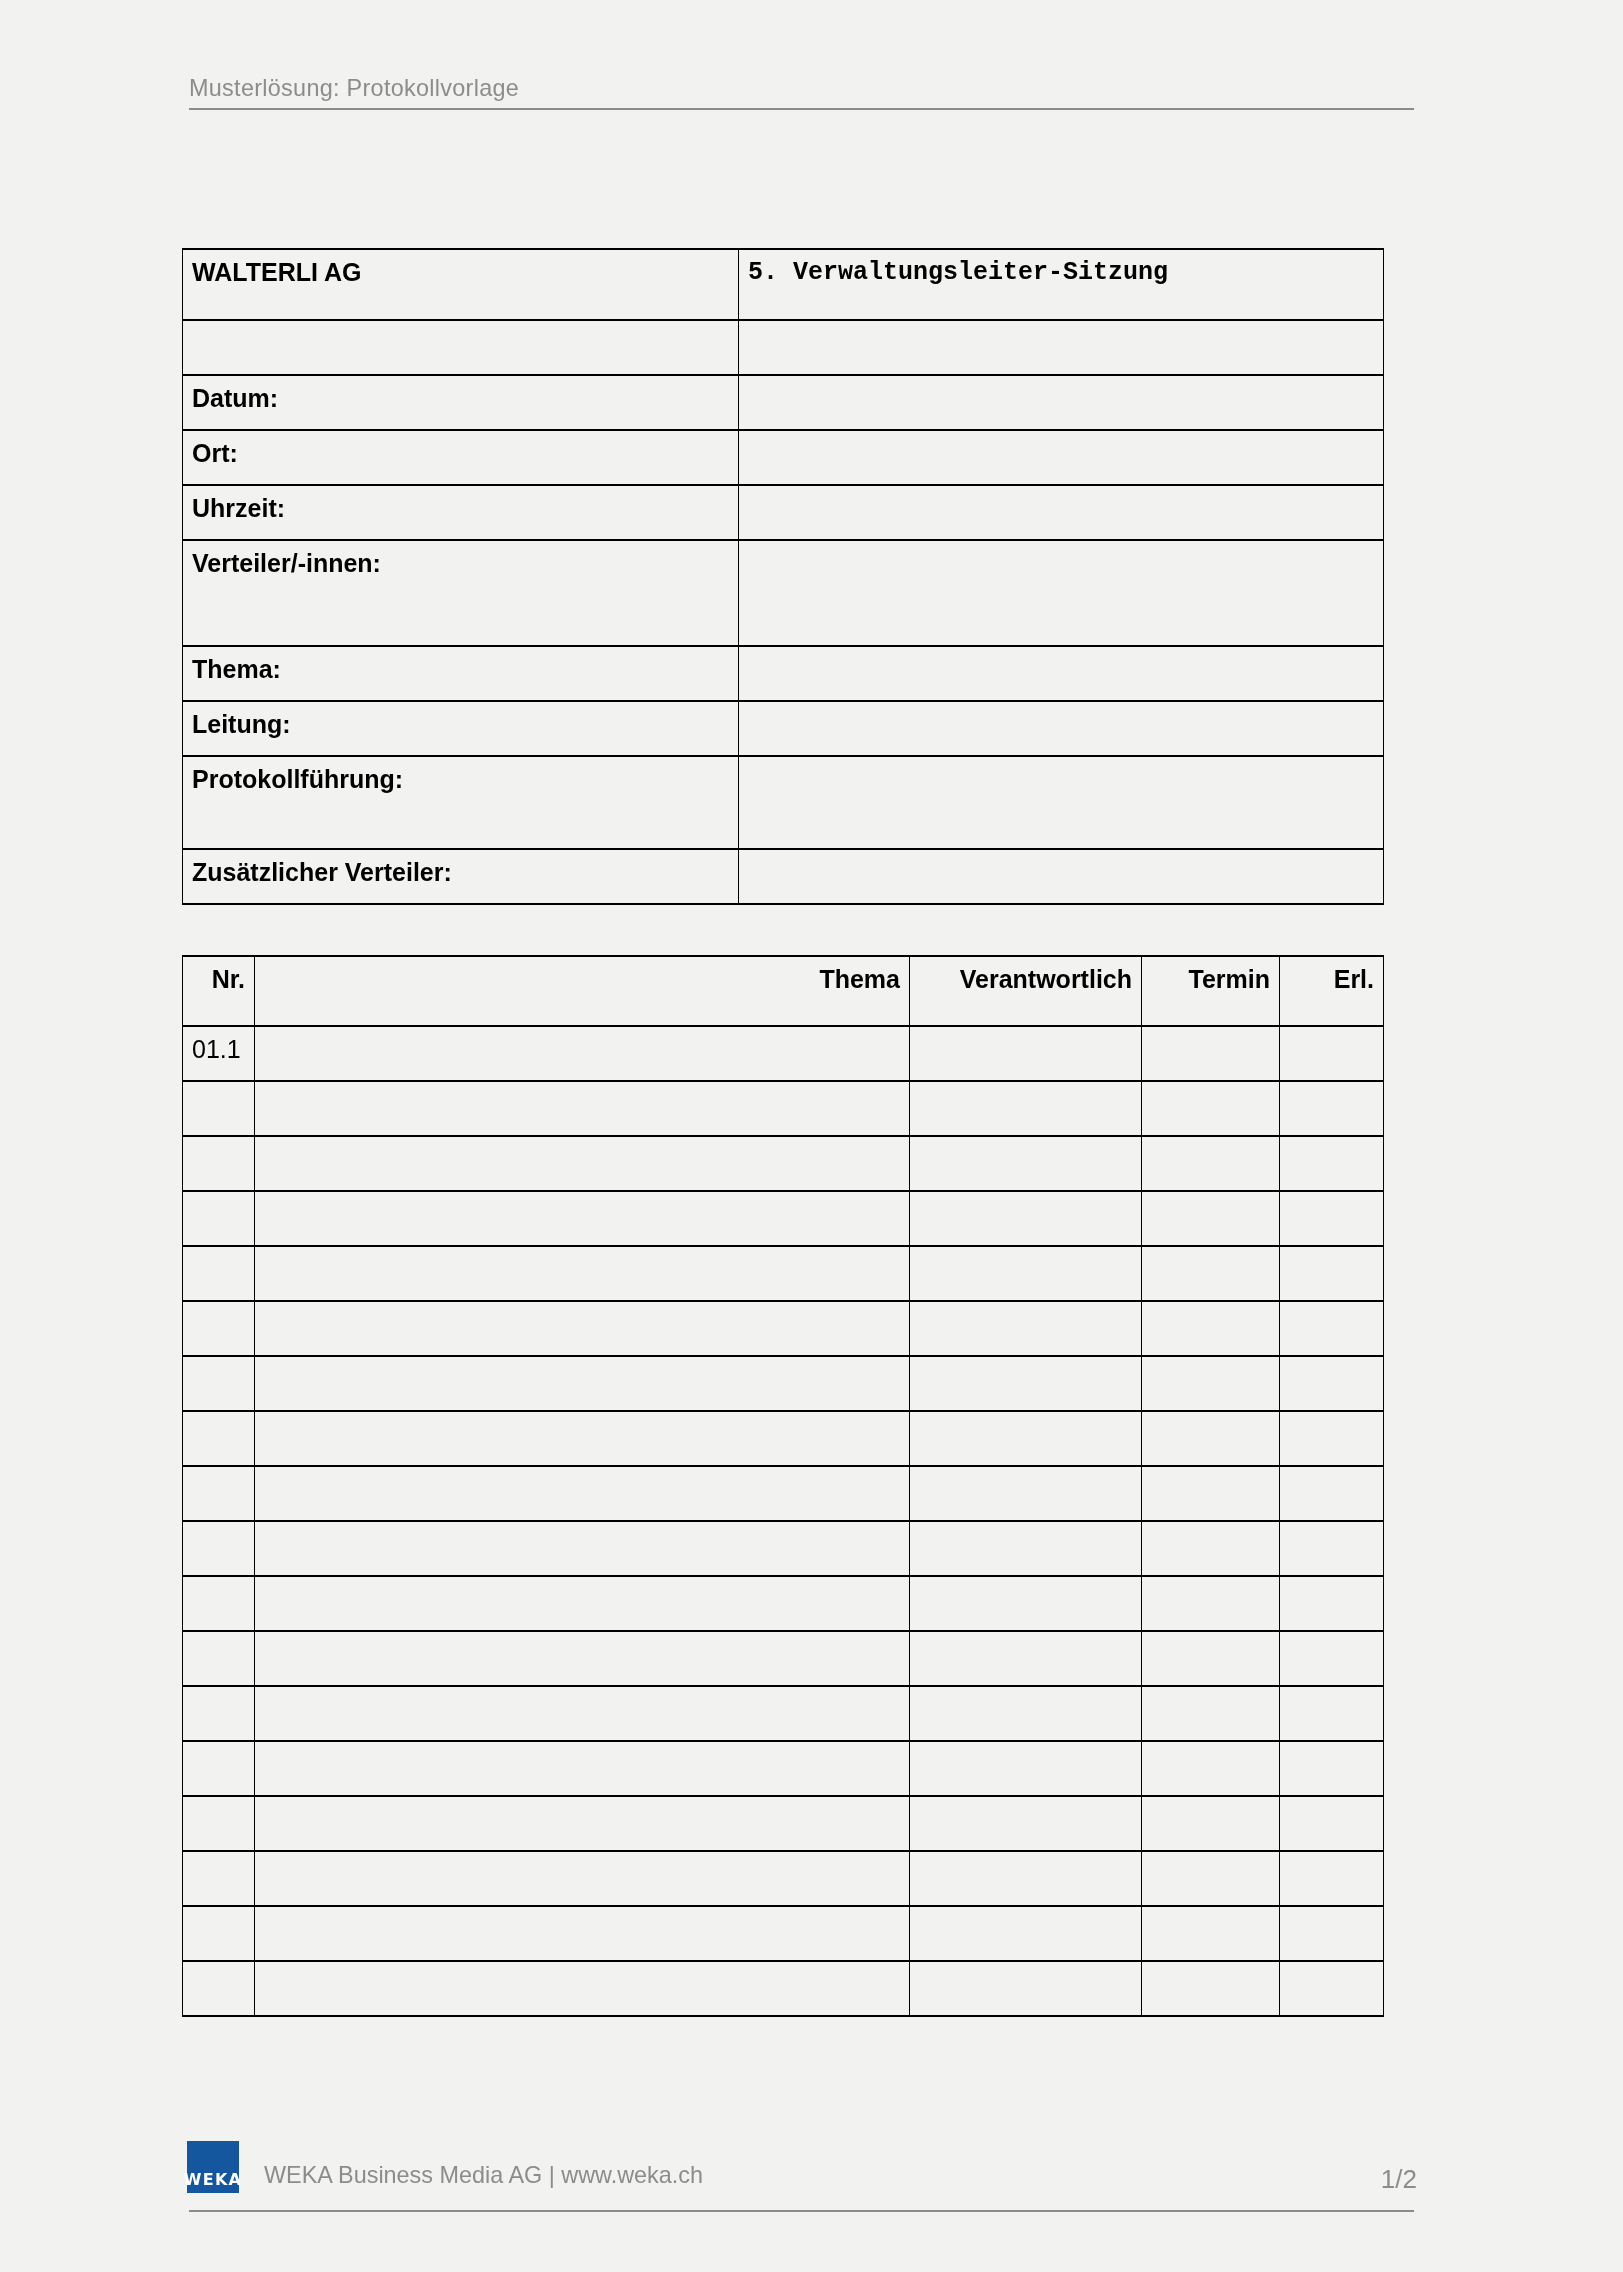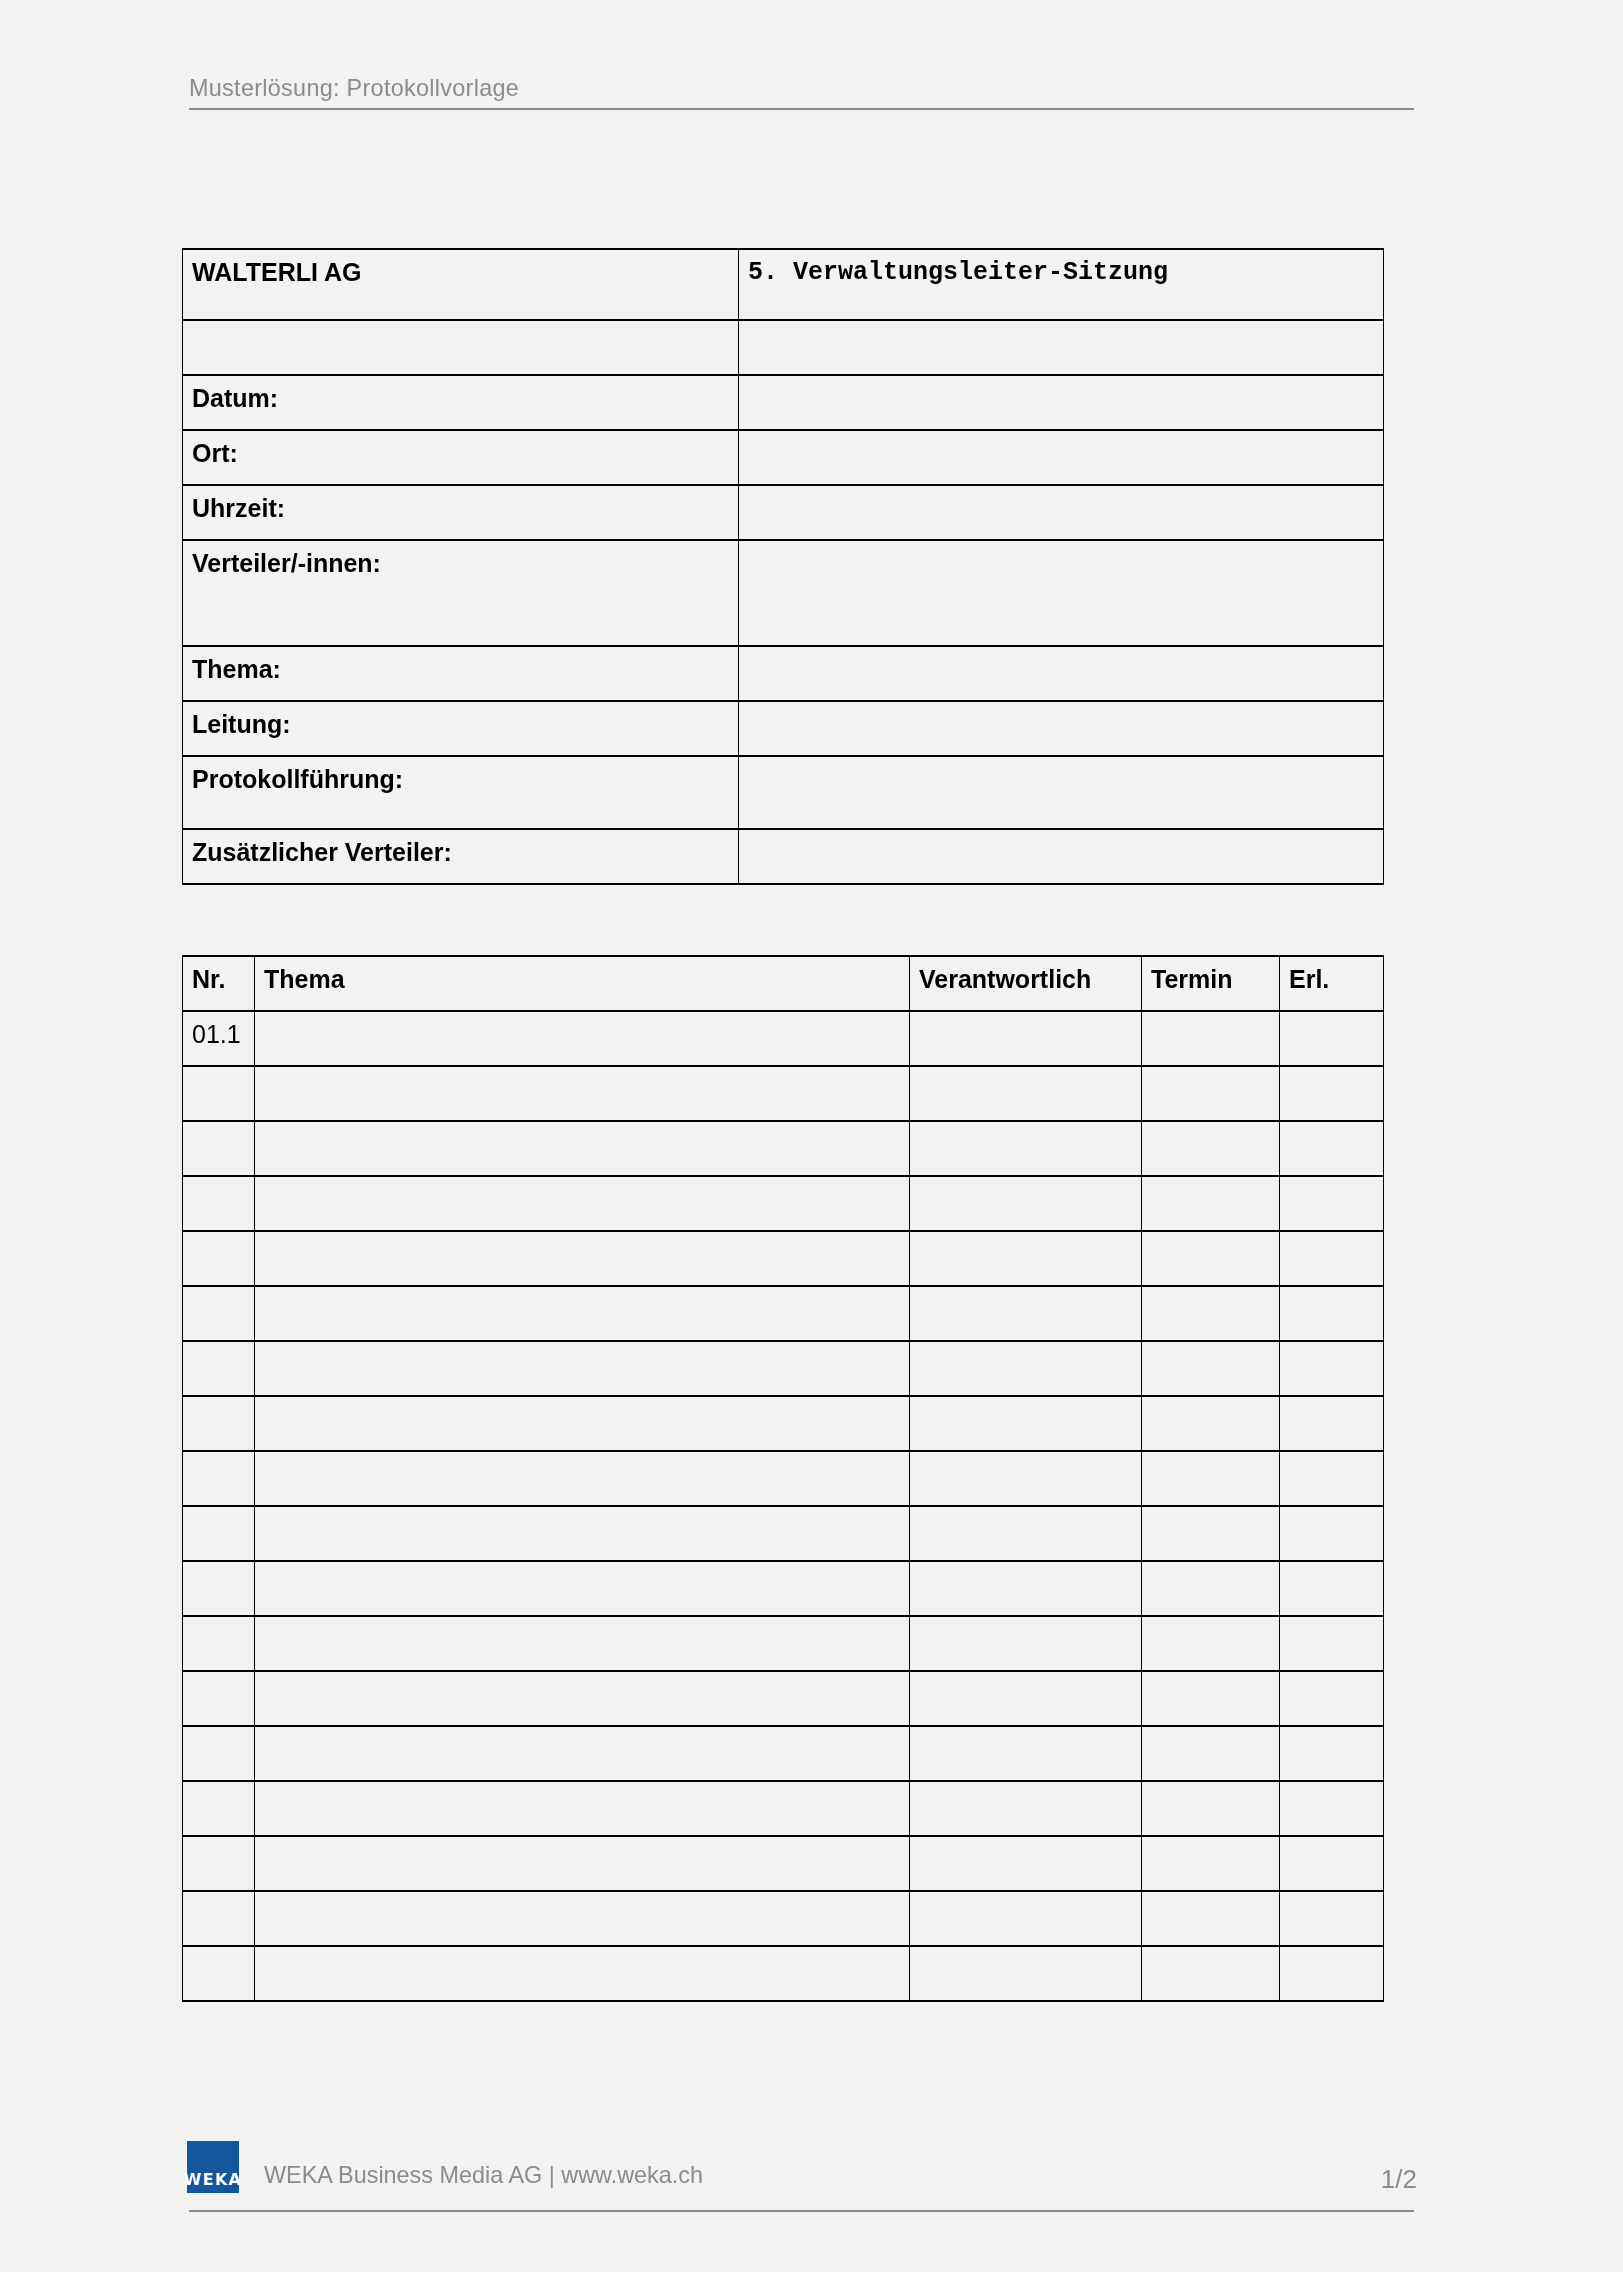--- a/index.html
+++ b/index.html
@@ -97,32 +97,32 @@
         <div class="tcell info-value"></div>
       </div>
       <div class="trow" style="height: 55px;">
         <div class="tcell info-label cell-sep">Thema:</div>
         <div class="tcell info-value"></div>
       </div>
       <div class="trow" style="height: 55px;">
         <div class="tcell info-label cell-sep">Leitung:</div>
         <div class="tcell info-value"></div>
       </div>
-      <div class="trow" style="height: 73px; gap: 38px;">
+      <div class="trow" style="height: 93px; gap: 38px;">
         <div class="tcell info-label cell-sep">Protokollführung:</div>
         <div class="tcell info-value"></div>
       </div>
       <div class="trow" style="height: 55px;">
         <div class="tcell info-label cell-sep">Zusätzlicher Verteiler:</div>
         <div class="tcell info-value"></div>
       </div>
     </div>
 
   <div class="doc-table agenda-table" id="agenda-table">
-      <div class="trow" style="height: 55px;">
+      <div class="trow" style="height: 70px; text-align: right;">
         <div class="tcell cell-sep" style="width: 72px;">Nr.</div>
         <div class="tcell cell-sep" style="width: 655px;">Thema</div>
         <div class="tcell cell-sep" style="width: 232px;">Verantwortlich</div>
         <div class="tcell cell-sep" style="width: 138px;">Termin</div>
         <div class="tcell " style="flex: 1 1 0%;">Erl.</div>
       </div>
       <div class="trow" style="height: 55px;">
         <div class="tcell cell-sep nr-val" style="width: 72px;">01.1</div>
         <div class="tcell cell-sep nr-val" style="width: 655px;"></div>
         <div class="tcell cell-sep nr-val" style="width: 232px;"></div>

